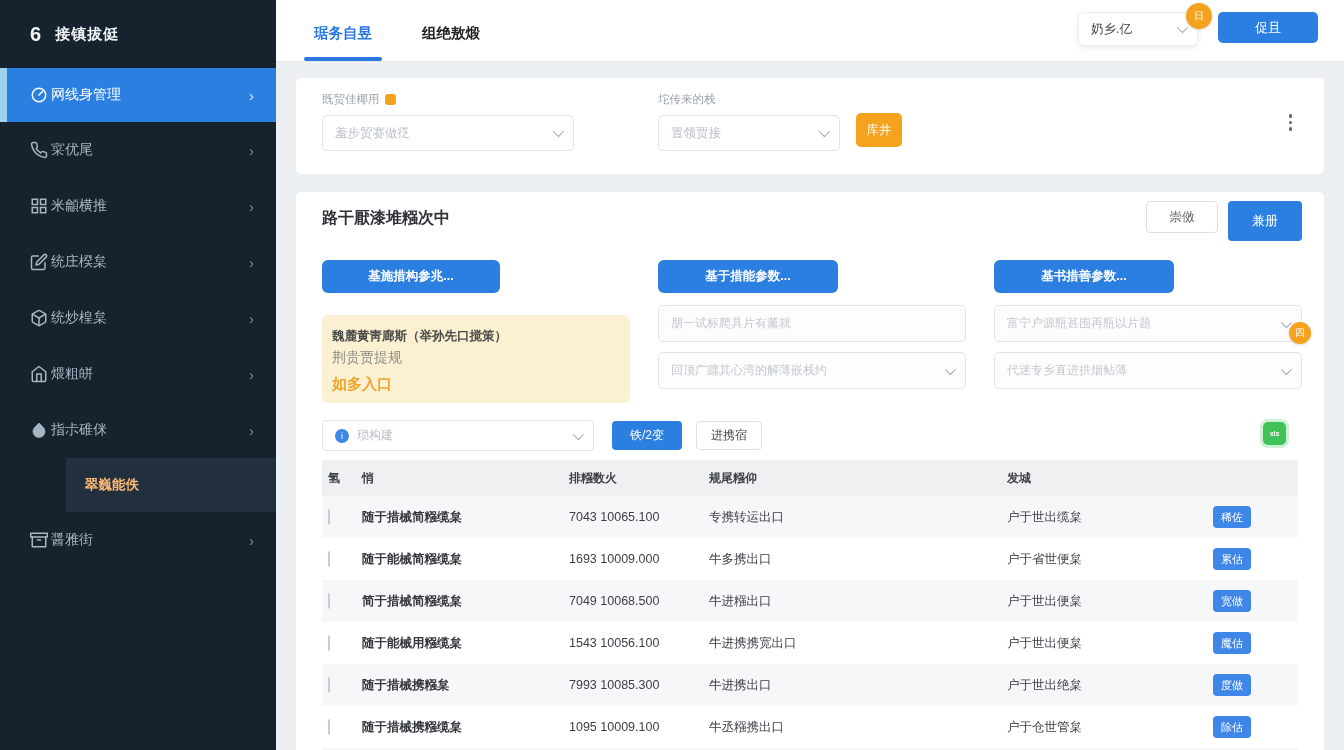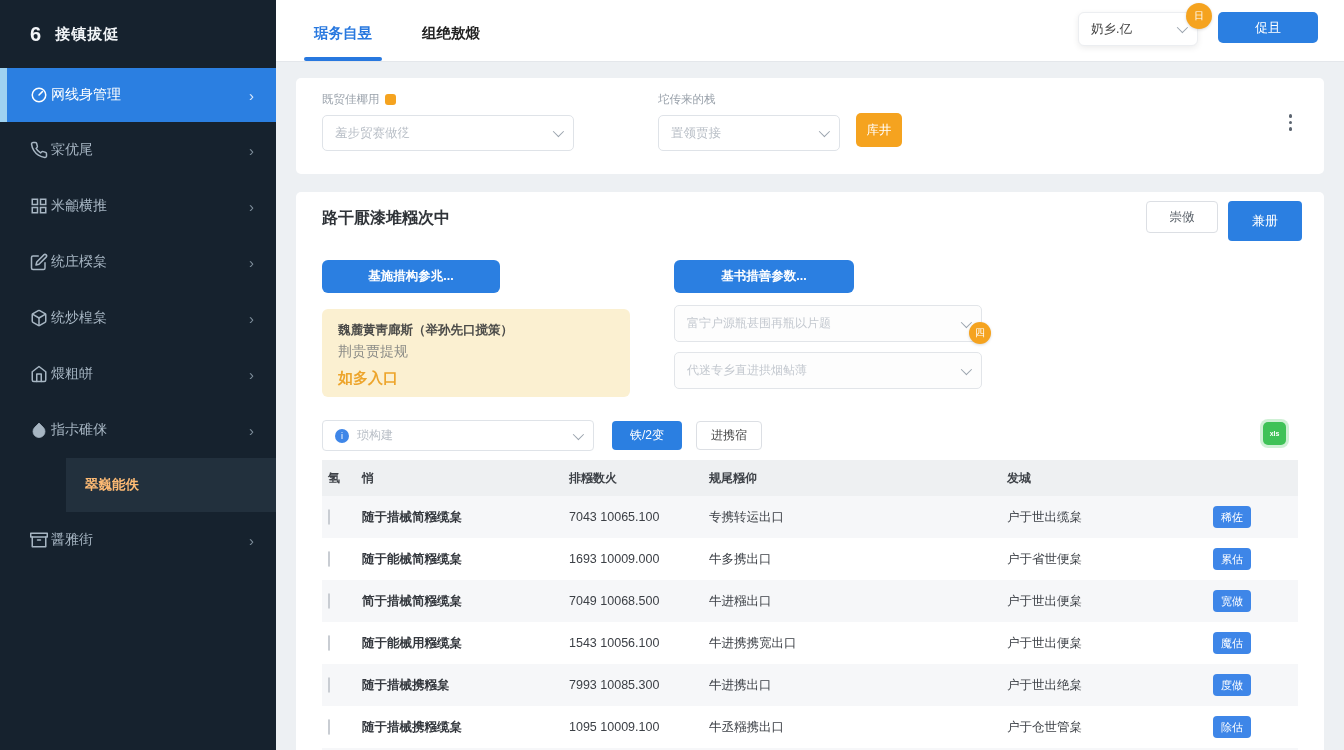--- a/index.html
+++ b/index.html
@@ -58,24 +58,24 @@
   .kebab i { width:3.5px; height:3.5px; border-radius:50%; background:#5b6470; }
 
   
   .content-card { position:absolute; left:20px; right:20px; top:192px; height:572px; background:#fff;
     border-radius:5px; }
   .card-title { position:absolute; left:26px; top:16px; font-size:16px; font-weight:bold; color:#2f3338; }
   .ghost-btn { position:absolute; right:106px; top:9px; width:72px; height:32px; background:#fff;
     border:1px solid #dcdfe4; border-radius:4px; color:#5c636b; font-size:12.5px; cursor:pointer; font-family:inherit; }
   .card-apply { position:absolute; right:22px; top:9px; width:74px; height:40px; border-radius:4px; }
 
-  .cols { position:absolute; left:26px; top:68px; display:grid; grid-template-columns:308px 308px 308px; column-gap:44px; }
+  .cols { position:absolute; left:26px; top:68px; display:grid; grid-template-columns:308px 308px 308px; column-gap:28px; }
   .col-btn { width:180px; height:33px; border-radius:6px; font-size:12.5px; font-weight:bold; }
   .col1 .col-btn { width:178px; }
-  .yellow-box { margin-top:16px; width:308px; height:88px; background:#fbf0d1; border-radius:6px; padding:13px 16px; }
+  .yellow-box { margin-top:22px; width:308px; height:88px; background:#fbf0d1; border-radius:6px; padding:13px 10px; }
   .yb-title { font-size:12.5px; font-weight:bold; color:#4a4a48; }
   .yb-sub { font-size:14px; color:#8d8d88; margin-top:4px; }
   .yb-link { font-size:15px; font-weight:bold; color:#eda52c; margin-top:8px; cursor:pointer; }
   .col-field { margin-top:12px; height:37px; border:1px solid #e2e5e9; border-radius:5px; background:#fdfdfd;
     display:flex; align-items:center; padding:0 12px; font-size:12px; color:#c3c8cf; }
   .col-field.select { cursor:pointer; }
   .col-field .sel-chev { margin-left:auto; }
   .col-field + .col-field { margin-top:10px; }
   .col3-wrap { position:relative; }
   .badge.mid { width:22px; height:22px; right:-9px; top:62px; }
@@ -250,20 +250,30 @@
 
         <div class="col1">
           <button class="primary-btn col-btn">基施措构参兆...</button>
           <div class="yellow-box">
             <div class="yb-title">魏麓黄靑廊斯（举孙先口搅策）</div>
             <div class="yb-sub">荆贵贾提规</div>
             <div class="yb-link">如多入口</div>
           </div>
         </div>
 
+        <div>
+          <button class="primary-btn col-btn">基于措能参数...</button>
+          <div class="col-field">
+            <span>朋一试标爬具片有薰就</span>
+          </div>
+          <div class="col-field select">
+            <span>回顶广躔其心湾的解薄嵌栈约</span>
+            <span class="sel-chev"></span>
+          </div>
+        </div>
 
         <div class="col3-wrap">
           <button class="primary-btn col-btn">基书措善参数...</button>
           <div class="col-field select">
             <span>富宁户源瓶甚围再瓶以片题</span>
             <span class="sel-chev"></span>
           </div>
           <div class="col-field select">
             <span>代迷专乡直进拱烟鲇薄</span>
             <span class="sel-chev"></span>

